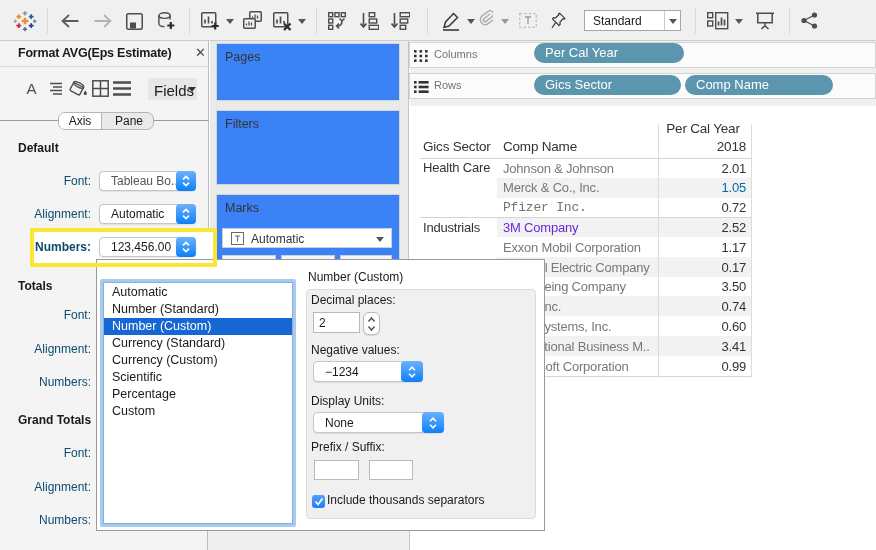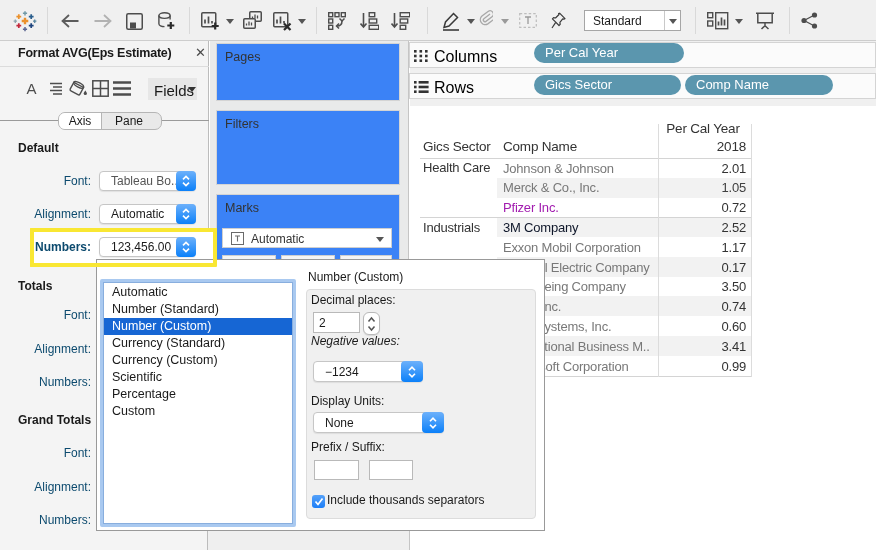--- a/index.html
+++ b/index.html
@@ -20,33 +20,33 @@
 .lp-label { position:absolute; left:0; width:91px; font-size:12px; color:#0c4a6e; text-align:right; white-space:nowrap; }
 .lp-sect { position:absolute; left:18px; font-size:12px; font-weight:bold; color:#1a1a1a; }
 
 .maccombo { position:absolute; background:#fff; border:1px solid #c6c6c6; border-radius:4px; box-shadow:0 1px 1px rgba(0,0,0,0.08); }
 .maccombo .txt { position:absolute; left:11px; top:50%; transform:translateY(-50%); font-size:12px; color:#1a1a1a; white-space:nowrap; }
 .maccombo .cap { position:absolute; right:-1px; top:-1px; bottom:-1px; width:20px; border-radius:4px; background:linear-gradient(#6db1fb,#0b80f9); }
 .maccombo .cap svg { position:absolute; left:50%; top:50%; transform:translate(-50%,-50%); }
 
 
 #tabline { position:absolute; left:0; top:120px; width:209px; height:1px; background:#9a9a9a; }
-#tabs { position:absolute; left:58px; top:112px; width:104px; height:18px; border:1px solid #b5b5b5; border-radius:7px; background:#e9e9e9; overflow:hidden; }
+#tabs { position:absolute; left:58px; top:112px; width:96px; height:18px; border:1px solid #b5b5b5; border-radius:7px; background:#e9e9e9; overflow:hidden; }
 #tab-axis { position:absolute; left:0; top:0; width:43px; height:16px; background:#fff; border-right:1px solid #b5b5b5; text-align:center; font-size:12px; color:#1a1a1a; line-height:16px; }
 #tab-pane { position:absolute; left:44px; top:0; width:52px; height:16px; text-align:center; font-size:12px; color:#1a1a1a; line-height:16px; }
 
 
 #midzone { position:absolute; left:210px; top:41px; width:199px; height:509px; background:#e9eaea; border-right:1px solid #c5c5c5; }
 .card { position:absolute; background:#3b82f6; border:1px solid #d4d4d4; }
 .cardtitle { position:absolute; left:8px; top:6px; font-size:12.5px; color:#333; }
 
 
 #rightzone { position:absolute; left:410px; top:41px; width:466px; height:509px; background:#fff; }
 .shelf { position:absolute; left:-1px; width:467px; height:26px; background:#fbfbfb; border:1px solid #d4d4d4; }
-.shelflabel { position:absolute; left:24px; top:5px; font-size:16px; color:#000000; }
+.shelflabel { position:absolute; left:24px; top:5px; font-size:11px; color:#737373; }
 .pill { position:absolute; height:20px; background:#5b96ae; border-radius:10px; color:#fff; font-size:13px; line-height:20px; padding-left:11px; }
 
 
 .tcell { position:absolute; font-size:13px; letter-spacing:-0.2px; white-space:nowrap; }
 .band { position:absolute; left:497px; width:254px; height:20px; background:#f2f2f2; }
 .gline { position:absolute; background:#dcdcdc; }
 
 
 #dialog { position:absolute; z-index:50; left:96px; top:259px; width:449px; height:272px; background:#fff; border:1px solid #999; }
 #listbox { position:absolute; left:3px; top:19px; width:196px; height:248px; border:3px solid #a9c9f0; border-radius:2px; background:#fff; }
@@ -358,32 +358,32 @@
     <div class="tcell" style="left:255px;top:15px;width:76px;text-align:center;color:#333;font-size:13.5px;">Per Cal Year</div>
     <div class="tcell" style="left:13px;top:33px;color:#333;font-size:13.5px;">Gics Sector</div>
     <div class="tcell" style="left:93px;top:33px;color:#333;font-size:13.5px;">Comp Name</div>
     <div class="tcell" style="left:260px;top:33px;width:76px;text-align:right;color:#333;font-size:13.5px;">2018</div>
 
     <div class="tcell" style="left:13px;top:54px;color:#333;">Health Care</div>
     <div class="tcell" style="left:13px;top:114px;color:#333;">Industrials</div>
 
     <div class="tcell cn1" style="left:93px;top:54.5px;color:#787878;">Johnson &amp; Johnson</div>
     <div class="tcell cn2" style="left:93px;top:74.3px;color:#787878;">Merck &amp; Co., Inc.</div>
-    <div class="tcell cn3" style="left:93px;top:94.1px;color:#a21caf;">Pfizer Inc.</div>
-    <div class="tcell cn4" style="left:93px;top:113.9px;color:#0f172a;">3M Company</div>
+    <div class="tcell cn3" style="left:93px;top:94.1px;color:#737373;font-family:Liberation Mono, monospace;">Pfizer Inc.</div>
+    <div class="tcell cn4" style="left:93px;top:113.9px;color:#6d28d9;">3M Company</div>
     <div class="tcell cn5" style="left:93px;top:133.7px;color:#787878;">Exxon Mobil Corporation</div>
     <div class="tcell cn6" style="left:92.6px;top:153.5px;color:#787878;">General Electric Company</div>
     <div class="tcell cn7" style="left:93.7px;top:173.3px;color:#787878;">The Boeing Company</div>
     <div class="tcell cn8" style="left:91px;top:193.1px;color:#787878;">Adobe Inc.</div>
     <div class="tcell cn9" style="left:91px;top:212.9px;color:#787878;">Cisco Systems, Inc.</div>
     <div class="tcell cn10" style="left:95.3px;top:232.7px;color:#787878;">International Business M..</div>
     <div class="tcell cn11" style="left:98.4px;top:252.5px;color:#787878;">Microsoft Corporation</div>
 
     <div class="tcell" style="left:260px;top:54.5px;width:76px;text-align:right;color:#333;">2.01</div>
-    <div class="tcell" style="left:260px;top:74.3px;width:76px;text-align:right;color:#404040;">1.05</div>
+    <div class="tcell" style="left:260px;top:74.3px;width:76px;text-align:right;color:#0369a1;">1.05</div>
     <div class="tcell" style="left:260px;top:94.1px;width:76px;text-align:right;color:#333;">0.72</div>
     <div class="tcell" style="left:260px;top:113.9px;width:76px;text-align:right;color:#333;">2.52</div>
     <div class="tcell" style="left:260px;top:133.7px;width:76px;text-align:right;color:#333;">1.17</div>
     <div class="tcell" style="left:260px;top:153.5px;width:76px;text-align:right;color:#333;">0.17</div>
     <div class="tcell" style="left:260px;top:173.3px;width:76px;text-align:right;color:#333;">3.50</div>
     <div class="tcell" style="left:260px;top:193.1px;width:76px;text-align:right;color:#333;">0.74</div>
     <div class="tcell" style="left:260px;top:212.9px;width:76px;text-align:right;color:#333;">0.60</div>
     <div class="tcell" style="left:260px;top:232.7px;width:76px;text-align:right;color:#333;">3.41</div>
     <div class="tcell" style="left:260px;top:252.5px;width:76px;text-align:right;color:#333;">0.99</div>
   </div>
@@ -404,21 +404,21 @@
     <div id="dlg-panel"></div>
     <div class="dlg-label" style="left:214px;top:33px;">Decimal places:</div>
     <div class="dlg-input" style="left:216px;top:52px;width:47px;height:21px;">
         <div style="position:absolute;left:5px;top:3px;font-size:12px;color:#1a1a1a;">2</div>
       </div>
     <div class="abs" style="left:266px;top:52px;width:17px;height:23px;background:#fff;border:1px solid #b9b9b9;border-radius:6px;box-shadow:0 1px 1px rgba(0,0,0,0.1);">
       <svg style="position:absolute;left:3px;top:3px;" width="9" height="16" viewBox="0 0 9 16">
         <path d="M1.5 5.5L4.5 2l3 3.5M1.5 10.5l3 3.5 3-3.5" stroke="#555" stroke-width="1.5" fill="none"></path>
       </svg>
     </div>
-    <div class="dlg-label" style="left:214px;top:74px;font-style:italic;">Negative values:</div>
+    <div class="dlg-label" style="left:214px;top:83px;">Negative values:</div>
     <div class="maccombo" style="left:216px;top:101px;width:110px;height:21px;">
       <div class="txt">−1234</div>
       <div class="cap" style="width:22px;">
           <svg width="10" height="13" viewBox="0 0 10 13">
             <path d="M2 4.8L5 1.6l3 3.2M2 8.2l3 3.2 3-3.2" stroke="#fff" stroke-width="1.6" fill="none"></path>
           </svg>
         </div>
     </div>
     <div class="dlg-label" style="left:214px;top:134px;">Display Units:</div>
     <div class="maccombo" style="left:216px;top:152px;width:131px;height:21px;">

